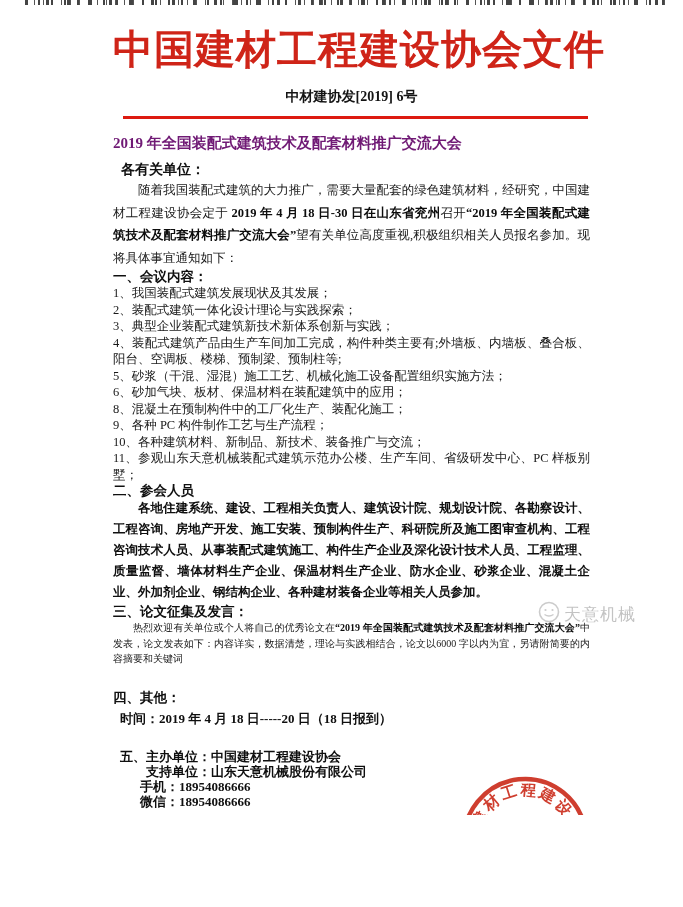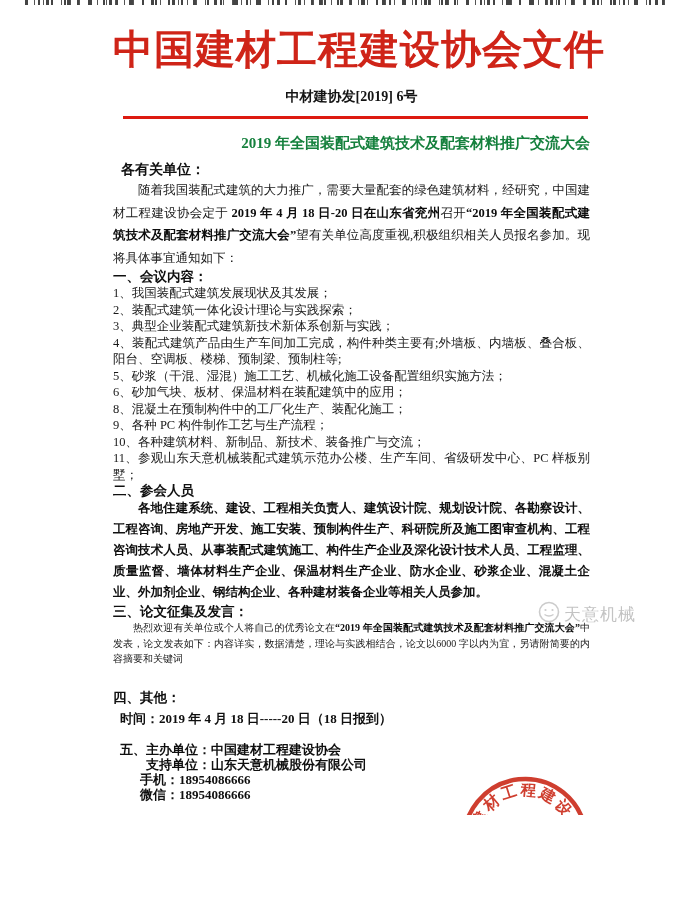--- a/index.html
+++ b/index.html
@@ -36,23 +36,23 @@
     font-size:14px;font-weight:bold;color:#141414;
     line-height:18px;
   }
   .red-rule{
     margin:10px 0 0 10px;
     width:465px;height:3px;
     background:#dd1a10;
   }
   .doc-title{
     margin-top:14px;
-    text-align:right;
+    text-align:left;
     font-size:15px;font-weight:bold;
-    line-height:21px;color:#15803d;
+    line-height:21px;color:#701a75;
   }
   .salutation{
     margin-top:6px;margin-left:8px;
     font-size:14px;font-weight:bold;line-height:19px;color:#111;
   }
   .intro{
     margin:0;padding:0;
     font-size:12.5px;line-height:22.5px;
     text-indent:2em;text-align:justify;color:#181818;
   }
@@ -70,21 +70,21 @@
   .sec3-body{
     margin:0;padding:0;
     font-size:10px;line-height:15.5px;
     text-indent:2em;text-align:justify;color:#181818;
   }
   .sec4-head{margin-top:23px;}
   .time-line{
     margin-top:5px;padding-left:7px;
     font-size:13px;font-weight:bold;line-height:16px;color:#0f0f0f;
   }
-  .sec5{margin-top:15px;font-size:13px;font-weight:bold;color:#0f0f0f;}
+  .sec5{margin-top:22px;font-size:13px;font-weight:bold;color:#0f0f0f;}
   .sec5 div{line-height:15.3px;}
   .sec5 .host{padding-left:7px;}
   .sec5 .sub{padding-left:33px;}
   .sec5 .sub2{padding-left:27px;}
   .watermark{
     position:absolute;left:537px;top:590px;
     display:flex;align-items:center;gap:3px;
     color:#bdbdbd;
     font-family:"Liberation Sans","DejaVu Sans",sans-serif;
     font-size:17px;letter-spacing:1px;
@@ -112,21 +112,21 @@
     <div class="org-title">中国建材工程建设协会文件</div>
 
     <div class="doc-no">中材建协发[2019] 6号</div>
 
     <div class="red-rule"></div>
 
     <div class="doc-title">2019 年全国装配式建筑技术及配套材料推广交流大会</div>
 
     <div class="salutation">各有关单位：</div>
 
-    <p class="intro"><span>随着我国装配式建筑的大力推广，需要大量配套的绿色建筑材料，经研究，中国建材工程建设协会定于 </span><b>2019 年 4 月 18 日-20 日在山东省兖州</b><span>召开</span><b>“2019 年全国装配式建筑技术及配套材料推广交流大会”</b><span>望有关单位高度重视,积极组织相关人员报名参加。现将具体事宜通知如下：</span></p>
+    <p class="intro"><span>随着我国装配式建筑的大力推广，需要大量配套的绿色建筑材料，经研究，中国建材工程建设协会定于 </span><b>2019 年 4 月 18 日-30 日在山东省兖州</b><span>召开</span><b>“2019 年全国装配式建筑技术及配套材料推广交流大会”</b><span>望有关单位高度重视,积极组织相关人员报名参加。现将具体事宜通知如下：</span></p>
 
     <div class="sec-head">一、会议内容：</div>
     <div class="item">1、我国装配式建筑发展现状及其发展；</div>
     <div class="item">2、装配式建筑一体化设计理论与实践探索；</div>
     <div class="item">3、典型企业装配式建筑新技术新体系创新与实践；</div>
     <div class="item">4、装配式建筑产品由生产车间加工完成，构件种类主要有;外墙板、内墙板、叠合板、阳台、空调板、楼梯、预制梁、预制柱等;</div>
     <div class="item">5、砂浆（干混、湿混）施工工艺、机械化施工设备配置组织实施方法；</div>
     <div class="item">6、砂加气块、板材、保温材料在装配建筑中的应用；</div>
     <div class="item">8、混凝土在预制构件中的工厂化生产、装配化施工；</div>
     <div class="item">9、各种 PC 构件制作工艺与生产流程；</div>

